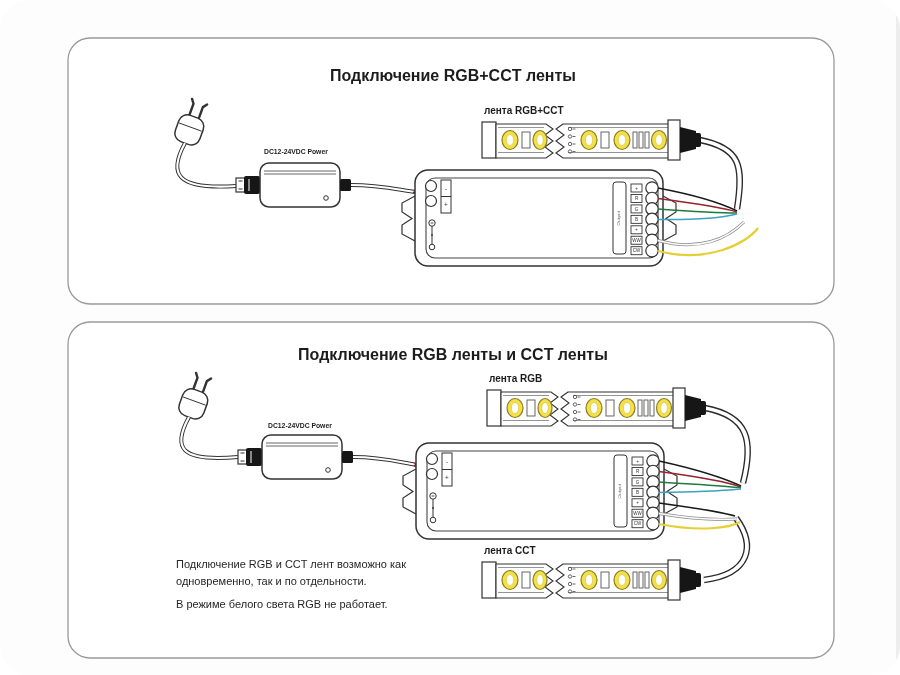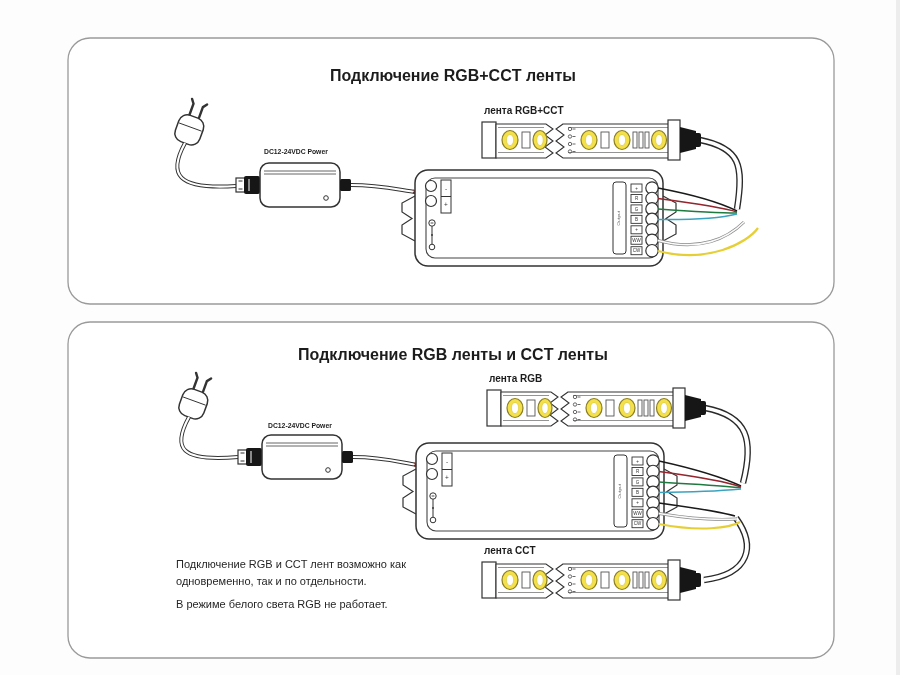--- a/index.html
+++ b/index.html
@@ -1,17 +1,17 @@
 <!DOCTYPE html>
 <html><head>
 <meta charset="utf-8">
 <style>
   html,body{margin:0;padding:0;background:#ffffff;}
   body{font-family:"Liberation Sans", sans-serif;}
-  .stage{position:relative;width:900px;height:675px;background:#fdfdfd;overflow:hidden;}
+  .stage{position:relative;width:900px;height:675px;background:#fdfdfd;overflow:hidden;border-radius:29px;}
   svg text{font-family:"Liberation Sans", sans-serif;fill:#222;}
   .title{font-size:16px;font-weight:bold;fill:#1c1c1c;}
   .striplabel{font-size:10px;font-weight:600;fill:#1c1c1c;}
   .psulabel{font-size:6.8px;font-weight:bold;fill:#1c1c1c;}
   .note{font-size:11px;fill:#262626;}
   .termlabel{font-size:4.5px;fill:#333;}
   .pmlabel{font-size:6.5px;fill:#333;}
   .outlabel{font-size:4.2px;fill:#555;letter-spacing:.4px;}
   .frame{fill:#ffffff;stroke:#9a9a9a;stroke-width:1.3;}
 </style>

